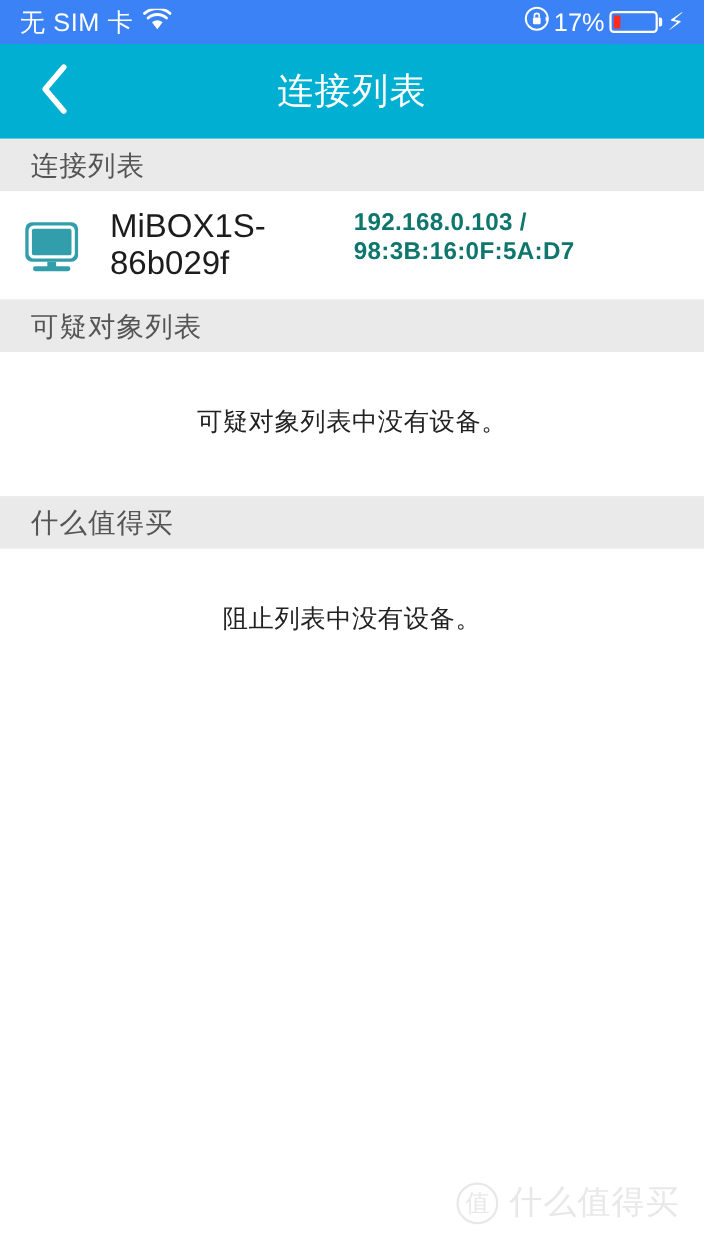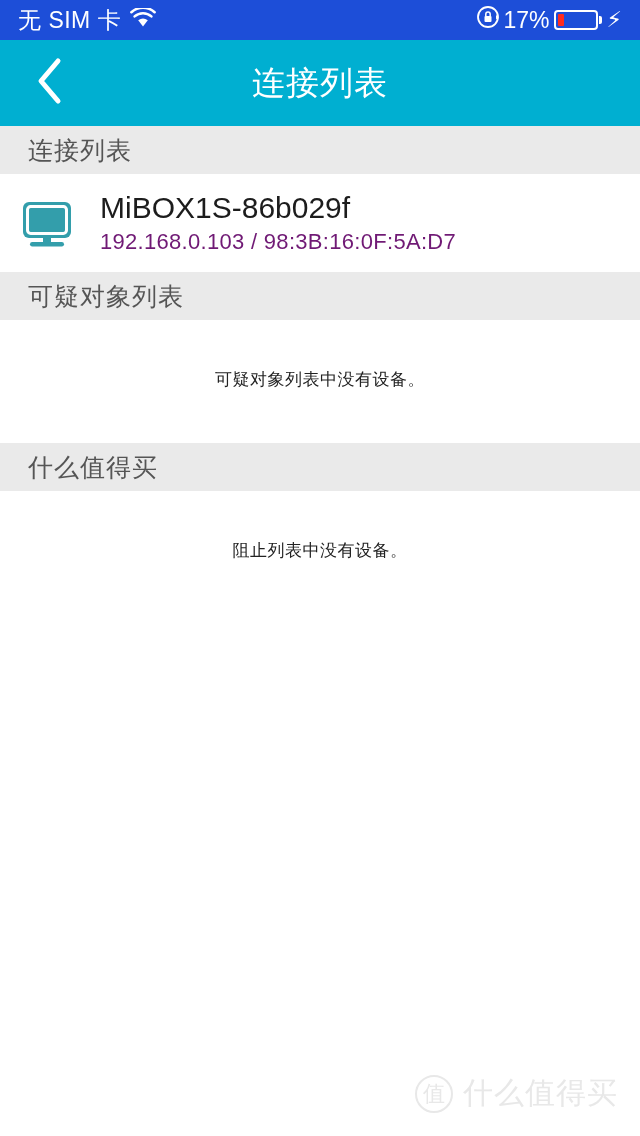--- a/index.html
+++ b/index.html
@@ -11,21 +11,21 @@
     height: 1136px;
     background: #ffffff;
     font-family: "Liberation Sans", "DejaVu Sans", sans-serif;
     overflow: hidden;
     position: relative;
   }
 
   
   .status-bar {
     height: 40px;
-    background: #1d4ed8;
+    background: #3b82f6;
     color: #ffffff;
     display: flex;
     align-items: center;
     padding: 0 18px;
     box-sizing: border-box;
     position: relative;
   }
   .status-left {
     display: flex;
     align-items: center;
@@ -147,41 +147,41 @@
     width: 62px;
     height: 62px;
     flex: 0 0 62px;
     display: flex;
     align-items: center;
     justify-content: center;
   }
   .device-text {
     margin-left: 22px;
     display: flex;
-    flex-direction: column;
     justify-content: center;
     gap: 3px;
   }
   .device-name {
     font-size: 30px;
     color: #1c1c1c;
     line-height: 1.15;
   }
   .device-meta {
     font-size: 22px;
-    color: #701a75;
+    color: #0f766e;
     letter-spacing: 0.3px;
     line-height: 1.2;
+    font-weight: bold;
   }
 
   
   .empty-state {
     background: #ffffff;
     text-align: center;
-    font-size: 17px;
+    font-size: 23px;
     color: #222222;
     padding: 48px 0 52px 0;
     letter-spacing: 0.5px;
   }
 
   
   .watermark {
     position: absolute;
     right: 22px;
     bottom: 22px;

